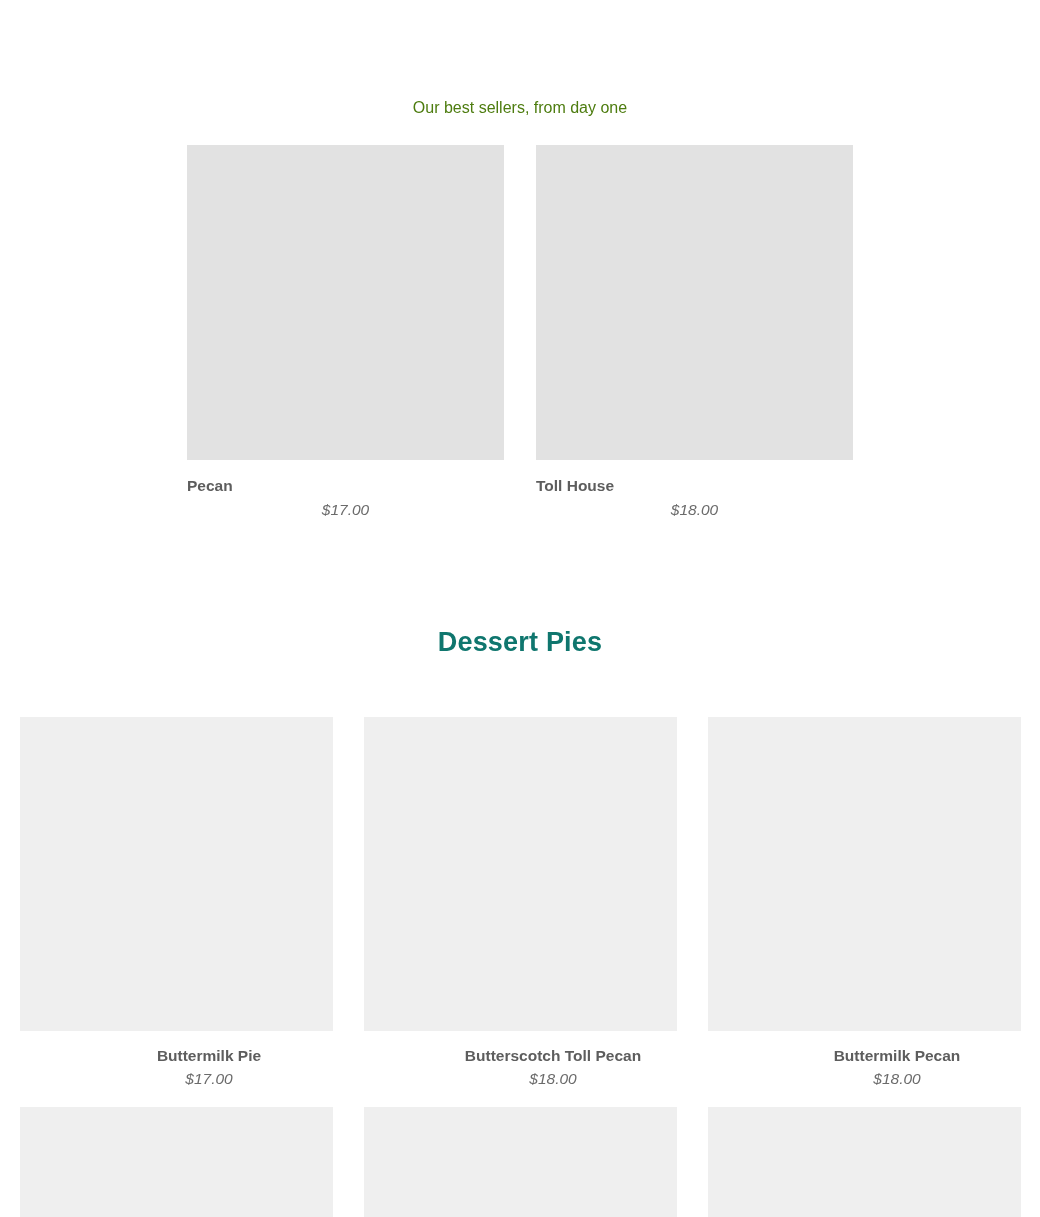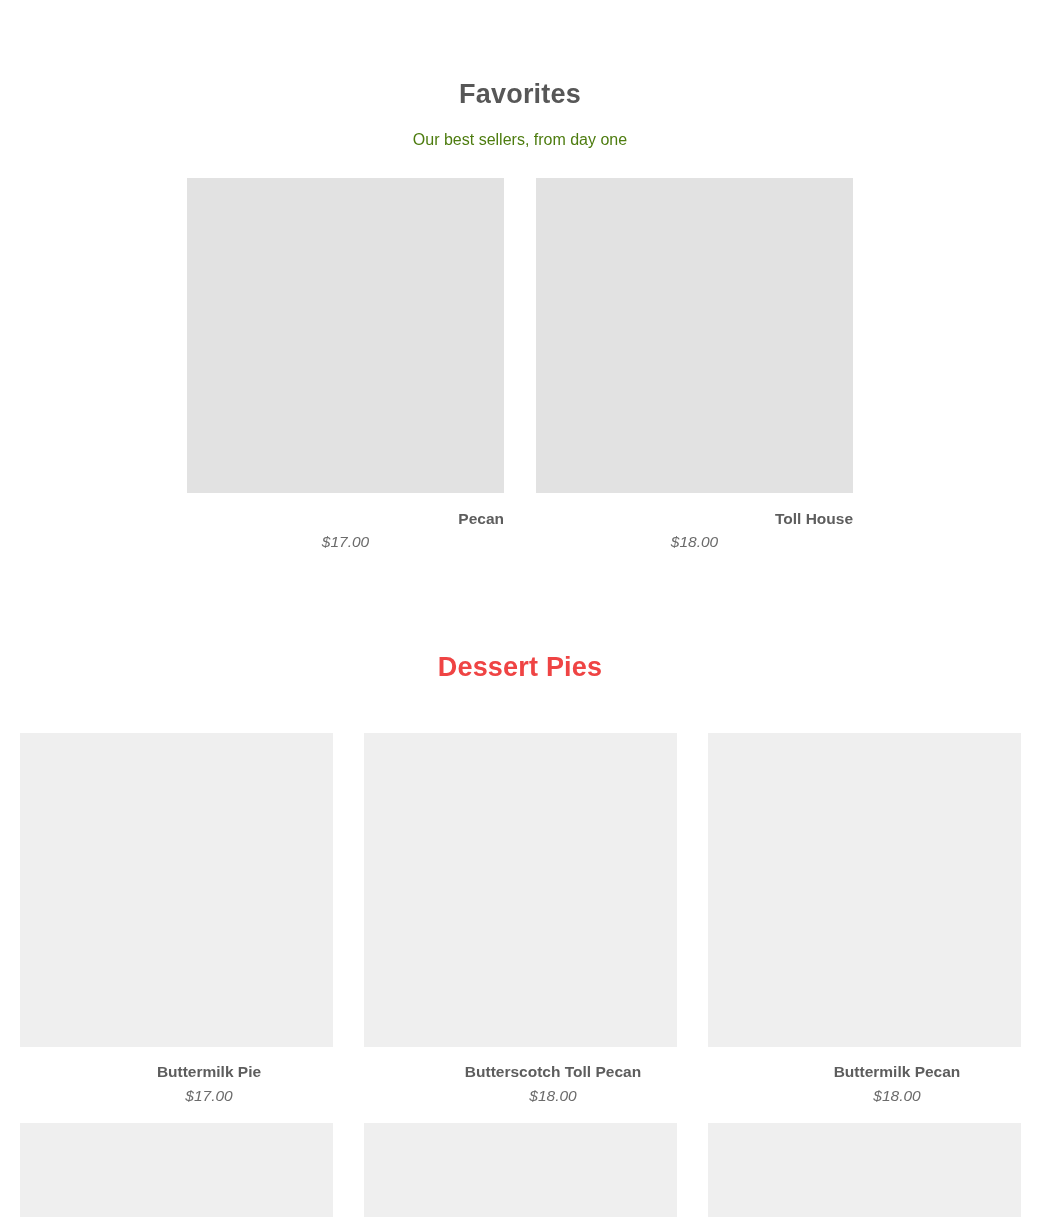--- a/index.html
+++ b/index.html
@@ -54,43 +54,43 @@
   .fav-thumb {
     width: 317px;
     height: 315px;
     background: #e2e2e2;
     display: block;
   }
   .fav-name {
     font-size: 15.5px;
     font-weight: bold;
     color: #5d5d5d;
-    text-align: right;
+    text-align: left;
     padding-top: 17px;
     line-height: 1.2;
   }
   .fav-price {
     font-size: 15.5px;
     font-style: italic;
     color: #6b6b6b;
     text-align: center;
     padding-top: 5px;
     line-height: 1.2;
   }
 
   
   .pies-section {
     padding-top: 95px;
   }
   .pies-title {
     font-size: 27px;
     font-weight: bold;
-    color: #ef4444;
+    color: #0f766e;
     text-align: center;
-    margin: 4px;
+    margin: 12px;
     line-height: 1.2;
     letter-spacing: 0.2px;
   }
 
   .pies-grid {
     display: grid;
     grid-template-columns: repeat(3, 313px);
     column-gap: 31px;
     row-gap: 18px;
     justify-content: center;
@@ -121,21 +121,20 @@
     padding-top: 5px;
     line-height: 1.2;
   }
 </style>
 </head>
 <body>
 
 <div class="page">
 
   <section class="favorites-section">
-    <h2 class="section-title">Favorites</h2>
     <p class="section-subtitle">Our best sellers, from day one</p>
 
     <div class="favorites-grid">
 
       <a class="fav-card">
         <span class="fav-thumb"></span>
         <div class="fav-name">Pecan</div>
         <div class="fav-price">$17.00</div>
       </a>
 

